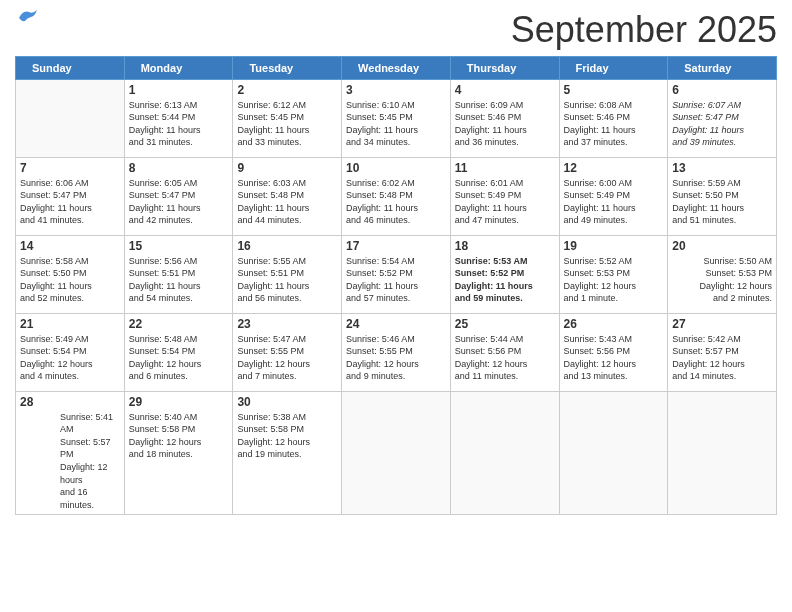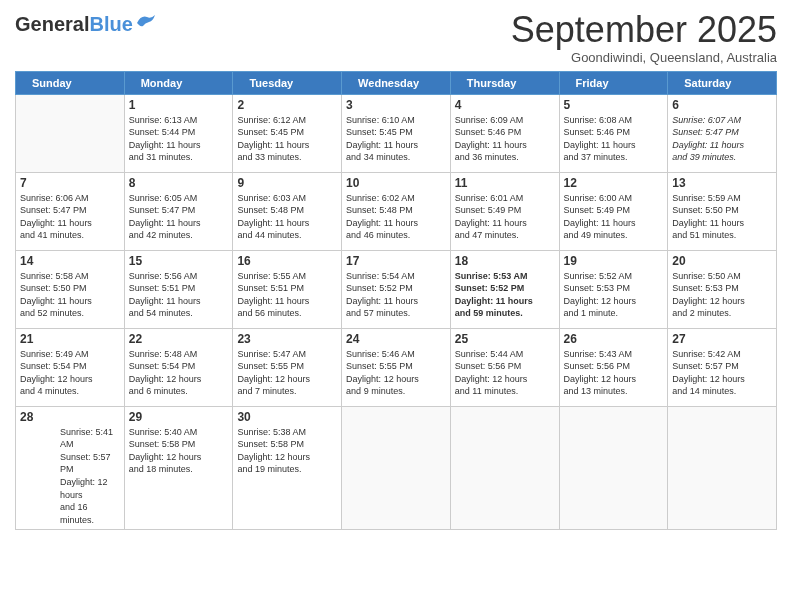--- a/index.html
+++ b/index.html
@@ -81,31 +81,27 @@
       height: 68px;
     }
   </style>
 </head>
 <body>
 
 <div class="page">
   <div class="header">
     <div class="logo">
       <div style="display:flex; align-items:center;">
-        <span style="font-size:20px; font-weight:bold; color:#333; line-height:1;">
-          <span style="color:#333;">General</span><span style="color:#4a90d9;">Blue</span>
-        </span>
         <svg width="22" height="16" viewBox="0 0 22 16" style="margin-left:2px; margin-top:-6px;">
           <path d="M2,10 Q6,2 12,4 Q16,6 20,2 Q18,8 14,9 Q10,10 8,13 Q6,14 4,12 Z" fill="#4a90d9"></path>
         </svg>
       </div>
     </div>
     <div class="title-section">
       <div class="month-title">September 2025</div>
-      <div class="location">Goondiwindi, Queensland, Australia</div>
     </div>
   </div>
 
   <table class="calendar">
     <thead>
       <tr>
         <th>Sunday</th>
         <th>Monday</th>
         <th>Tuesday</th>
         <th>Wednesday</th>
@@ -249,21 +245,21 @@
           </td>
           <td>
             <span class="day-number">19</span>
             <div class="day-info" style="white-space: pre-line;">Sunrise: 5:52 AM
 Sunset: 5:53 PM
 Daylight: 12 hours
 and 1 minute.</div>
           </td>
           <td>
             <span class="day-number">20</span>
-            <div class="day-info" style="white-space: pre-line;">Sunrise: 5:50 AM
+            <div class="day-info" style="white-space: pre-line; text-align: right;">Sunrise: 5:50 AM
 Sunset: 5:53 PM
 Daylight: 12 hours
 and 2 minutes.</div>
           </td>
         </tr>
         <tr>
           <td>
             <span class="day-number">21</span>
             <div class="day-info" style="white-space: pre-line;">Sunrise: 5:49 AM
 Sunset: 5:54 PM

